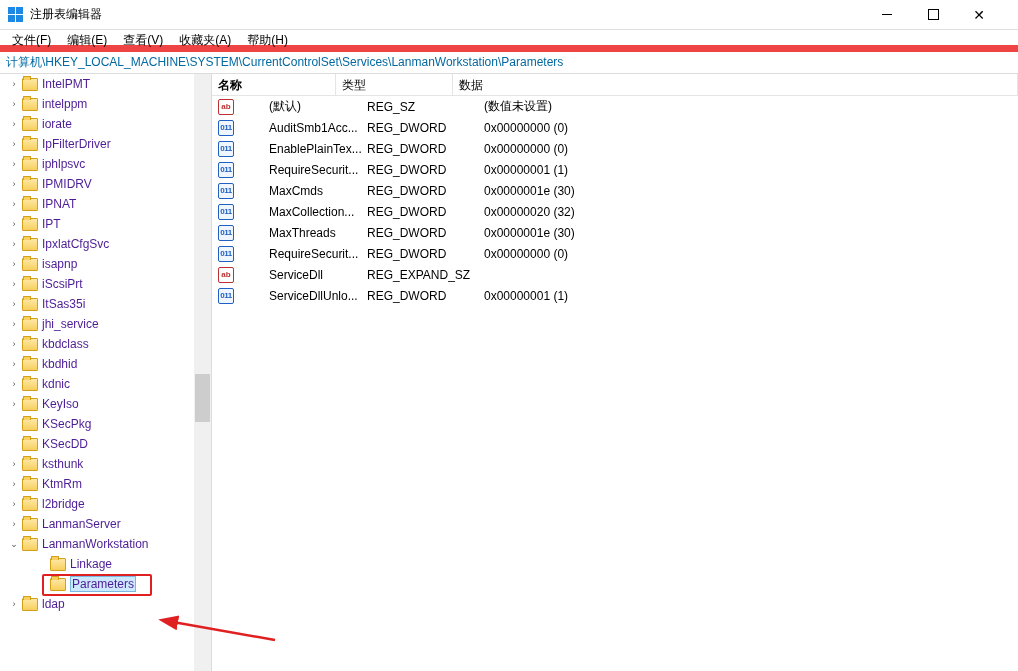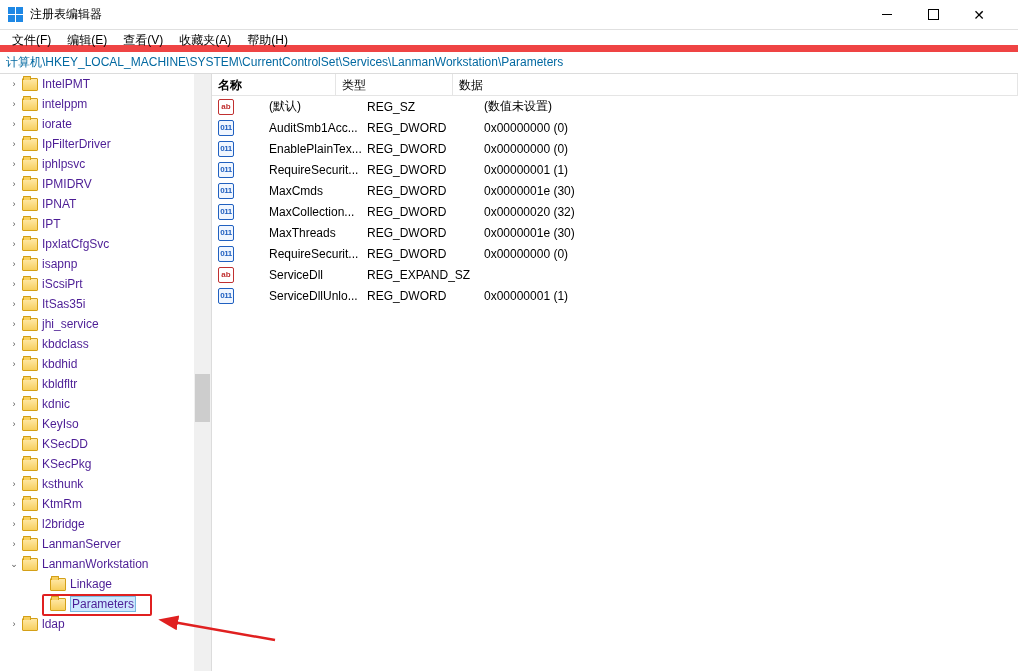--- a/index.html
+++ b/index.html
@@ -158,43 +158,38 @@
           <span class="chev">›</span>
           <span class="folder-icon"></span>
           <span class="label">kbdclass</span>
         </li>
         <li class="depth-0">
           <span class="chev">›</span>
           <span class="folder-icon"></span>
           <span class="label">kbdhid</span>
         </li>
         <li class="depth-0">
+          <span class="chev">›</span>
+          <span class="folder-icon"></span>
+          <span class="label">kdnic</span>
+        </li>
+        <li class="depth-0">
+          <span class="chev">›</span>
+          <span class="folder-icon"></span>
+          <span class="label">KeyIso</span>
+        </li>
+        <li class="depth-0">
           <span class="chev"></span>
           <span class="folder-icon"></span>
-          <span class="label">kbldfltr</span>
-        </li>
-        <li class="depth-0">
-          <span class="chev">›</span>
-          <span class="folder-icon"></span>
-          <span class="label">kdnic</span>
-        </li>
-        <li class="depth-0">
-          <span class="chev">›</span>
-          <span class="folder-icon"></span>
-          <span class="label">KeyIso</span>
+          <span class="label">KSecPkg</span>
         </li>
         <li class="depth-0">
           <span class="chev"></span>
           <span class="folder-icon"></span>
           <span class="label">KSecDD</span>
-        </li>
-        <li class="depth-0">
-          <span class="chev"></span>
-          <span class="folder-icon"></span>
-          <span class="label">KSecPkg</span>
         </li>
         <li class="depth-0">
           <span class="chev">›</span>
           <span class="folder-icon"></span>
           <span class="label">ksthunk</span>
         </li>
         <li class="depth-0">
           <span class="chev">›</span>
           <span class="folder-icon"></span>
           <span class="label">KtmRm</span>

